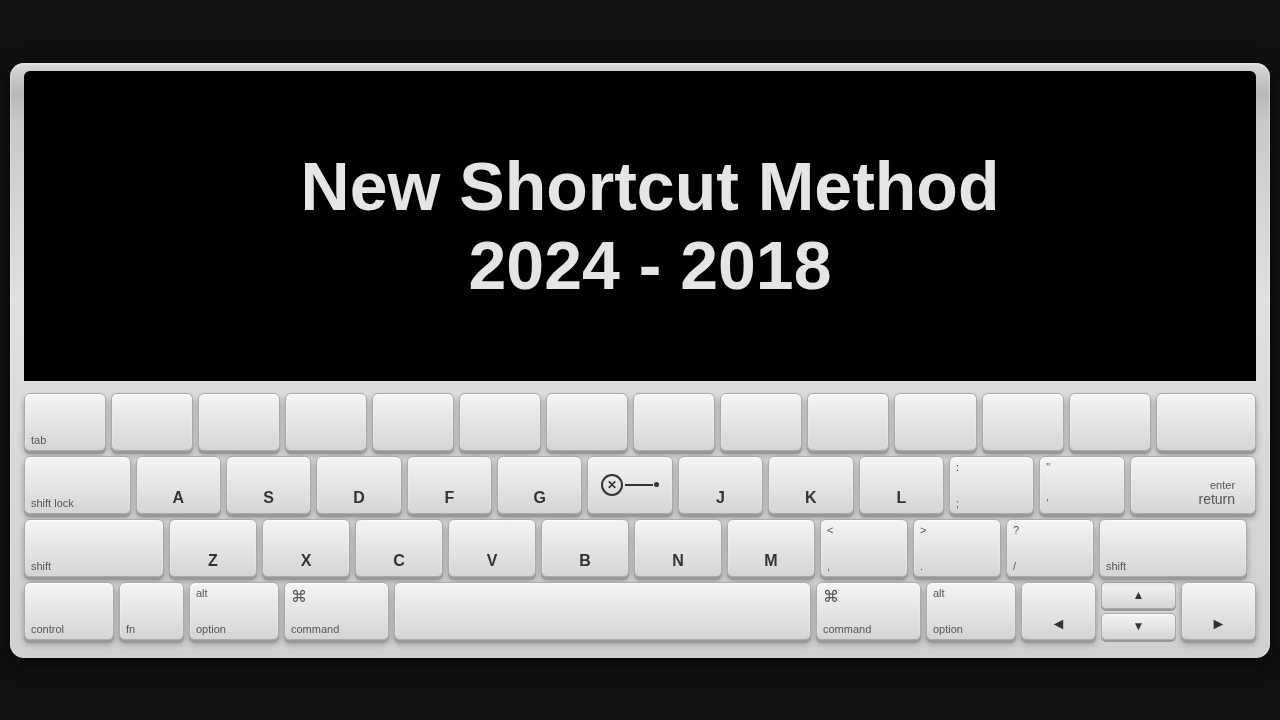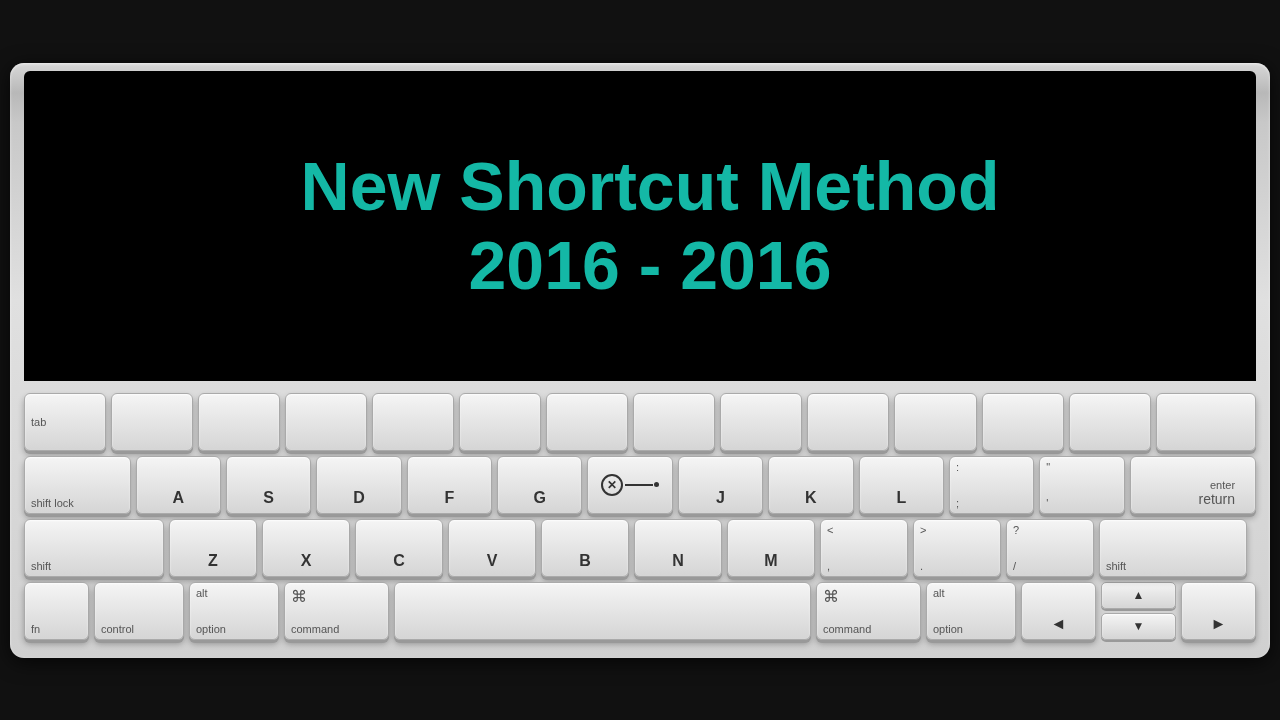--- a/index.html
+++ b/index.html
@@ -41,21 +41,21 @@
       background: #000;
       border-radius: 6px 6px 0 0;
       display: flex;
       flex-direction: column;
       align-items: center;
       justify-content: center;
       z-index: 10;
     }
 
     .title-text {
-      color: #14b8a6;
+      color: #e5e5e5;
       font-size: 68px;
       font-weight: 900;
       font-family: Arial Black, Arial, sans-serif;
       text-align: left;
       line-height: 1.15;
       text-shadow: 2px 2px 4px rgba(0,0,0,0.5);
       margin-left: 20px;
     }
 
     
@@ -107,21 +107,21 @@
       color: #333;
       margin-bottom: 2px;
     }
 
     .key .bottom-label {
       font-size: 11px;
       color: #555;
     }
 
     
-    .key-tab { width: 88px; justify-content: center; }
+    .key-tab { width: 88px; }
     .key-q, .key-w, .key-e, .key-r, .key-t, .key-y, .key-u, .key-i, .key-o, .key-p { width: 88px; }
     .key-bracket-open, .key-bracket-close { width: 88px; }
     .key-backslash { width: 108px; }
 
     
     .key-caps { width: 110px; }
     .key-a, .key-s, .key-d, .key-f, .key-g, .key-h, .key-j, .key-k, .key-l { width: 88px; }
     .key-semi { width: 88px; }
     .key-quote { width: 88px; }
     .key-enter { width: 130px; justify-content: flex-end; align-items: flex-end; padding-bottom: 6px; padding-right: 20px; }
@@ -203,21 +203,21 @@
     }
   </style>
 </head>
 <body>
 
 <div class="outer-wrapper">
   <div class="keyboard-container">
 
     <div class="title-overlay">
       <div class="title-text">New Shortcut Method</div>
-      <div class="title-text">2016 - 2016</div>
+      <div class="title-text">2024 - 2018</div>
     </div>
 
     <div class="kb-rows">
 
       <div class="kb-row">
         <div class="key key-tab">
           <span class="bottom-label">tab</span>
         </div>
         <div class="key key-q">
           <span class="center-label"></span>
@@ -348,25 +348,25 @@
         <div class="key key-slash">
           <span class="top-label">?</span>
           <span class="bottom-label">/</span>
         </div>
         <div class="key key-shift-r">
           <span class="bottom-label">shift</span>
         </div>
       </div>
 
       <div class="kb-row">
+        <div class="key key-ctrl">
+          <span class="bottom-label">control</span>
+        </div>
         <div class="key key-fn">
           <span class="bottom-label">fn</span>
-        </div>
-        <div class="key key-ctrl">
-          <span class="bottom-label">control</span>
         </div>
         <div class="key key-alt-l">
           <span class="top-label">alt</span>
           <span class="bottom-label">option</span>
         </div>
         <div class="key key-cmd-l">
           <span class="top-label" style="font-size:16px;">⌘</span>
           <span class="bottom-label">command</span>
         </div>
         <div class="key key-space">

